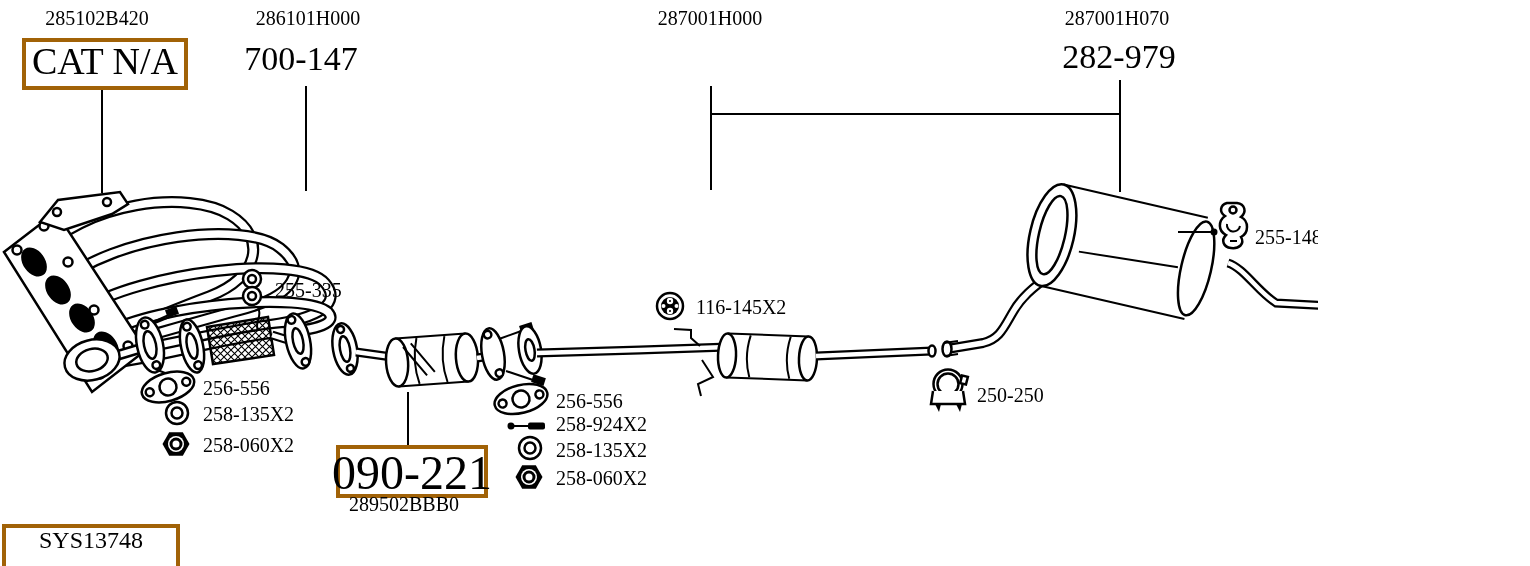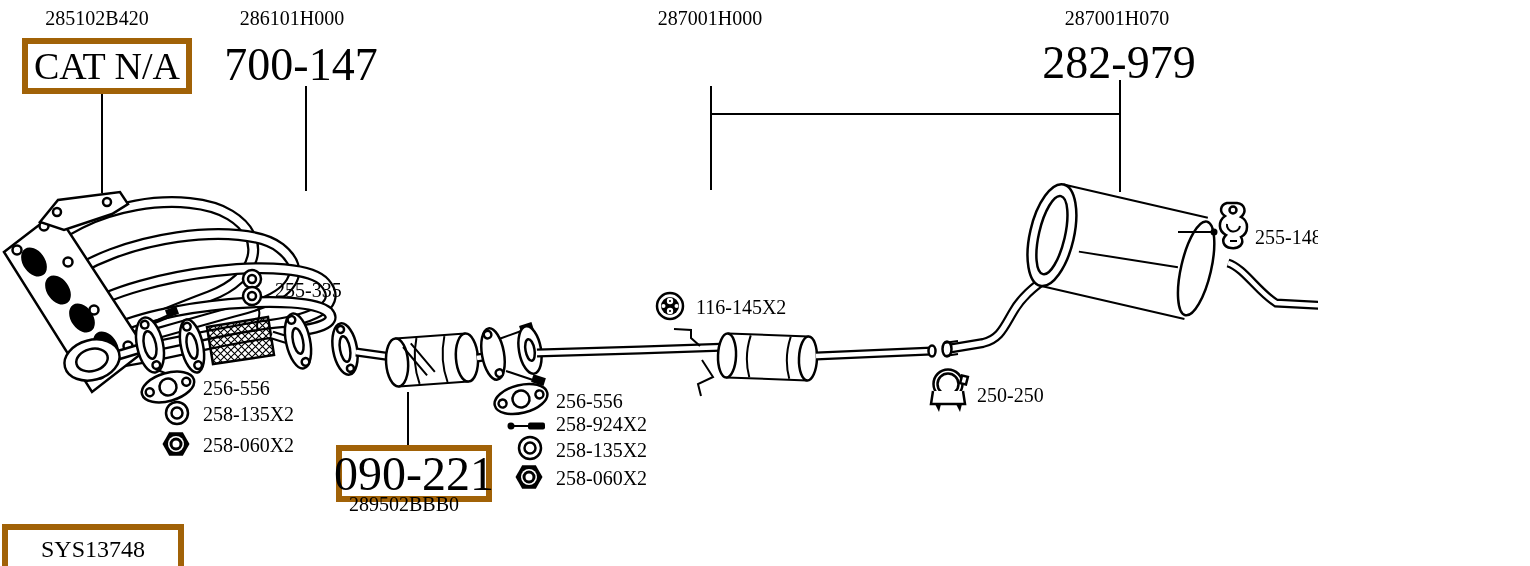--- a/index.html
+++ b/index.html
@@ -5,24 +5,24 @@
   html,body{margin:0;padding:0;background:#fff}
   .canvas{position:relative;width:1318px;height:566px;background:#ffffff;overflow:hidden;
           font-family:Liberation Serif, serif;color:#000}
   svg.art{position:absolute;left:0;top:0}
   .po{stroke:#000;fill:none}
   .pi{stroke:#fff;fill:none}
   .ln{stroke:#000;stroke-width:2;fill:none}
   .shape{fill:#fff;stroke:#000;stroke-width:2.5}
   .lbl{position:absolute;white-space:nowrap;line-height:1;color:#000}
   .sm{font-size:20px}
-  .lg{font-size:46px}
+  .lg{font-size:34px}
   .ctr{transform:translateX(-50%)}
-  .box{position:absolute;border:6px solid #a16207;background:#fff;display:flex;
-       align-items:center;justify-content:center;white-space:nowrap;line-height:1}
+  .box{position:absolute;border:4px solid #a16207;background:#fff;display:flex;
+       align-items:flex-start;justify-content:center;white-space:nowrap;line-height:1}
 </style>
 </head>
 <body>
 
 <div class="canvas">
 
 <svg class="art" width="1530" height="566" viewBox="0 0 1530 566">
   <defs>
     <pattern id="braid" width="7" height="7" patternUnits="userSpaceOnUse">
       <path d="M0,7 L7,0 M0,0 L7,7" stroke="#000" stroke-width="1.1" fill="none"></path>
@@ -266,21 +266,21 @@
     <circle cx="1389" cy="186" r="3.2" fill="#fff"></circle>
     <circle cx="1389" cy="196" r="3.2" fill="#fff"></circle>
     <circle cx="1382.5" cy="191" r="2" fill="#fff"></circle>
     <circle cx="1395.5" cy="191" r="2" fill="#fff"></circle>
     <circle cx="1389" cy="186" r="1" fill="#000"></circle>
     <circle cx="1389" cy="196" r="1" fill="#000"></circle>
   </g>
 </svg>
 
 <div class="lbl sm ctr" style="left:97px;top:8px">285102B420</div>
-<div class="lbl sm ctr" style="left:292px;top:8px">286101H000</div>
+<div class="lbl sm ctr" style="left:308px;top:8px">286101H000</div>
 <div class="lbl sm ctr" style="left:710px;top:8px">287001H000</div>
 <div class="lbl sm ctr" style="left:1117px;top:8px">287001H070</div>
 
 <div class="box" style="left:22px;top:38px;width:158px;height:44px;font-size:38px">
   <span>CAT N/A</span>
 </div>
 <div class="lbl lg ctr" style="left:301px;top:42px">700-147</div>
 <div class="lbl lg ctr" style="left:1119px;top:40px">282-979</div>
 
 <div class="lbl sm" style="left:275px;top:280px">255-335</div>

